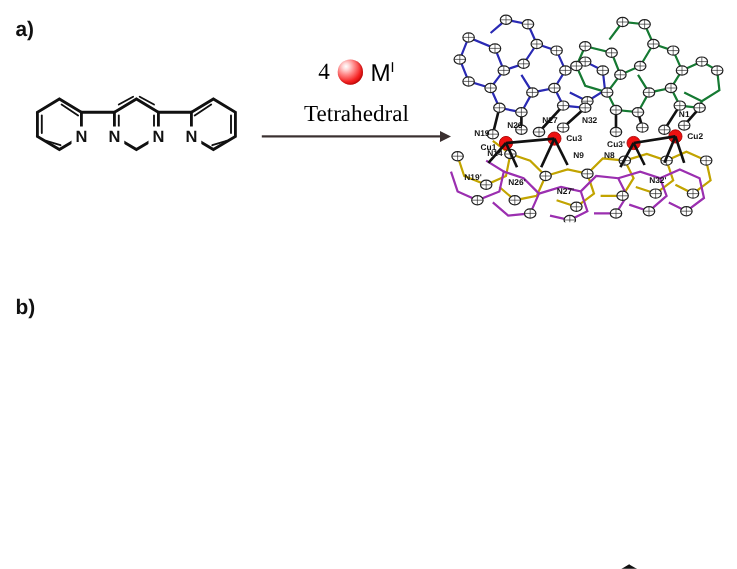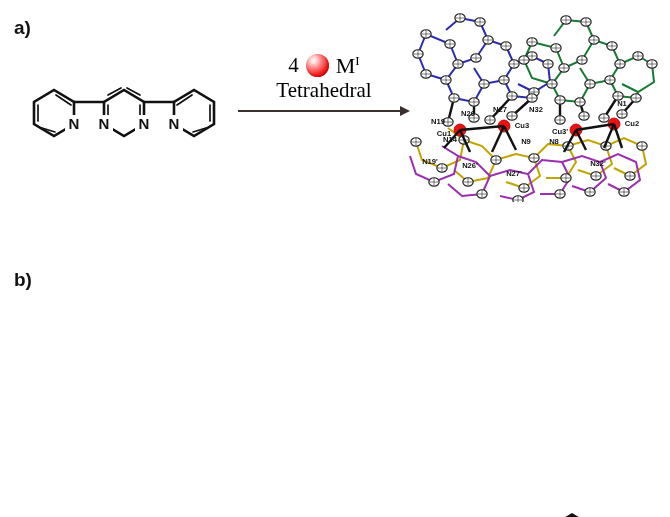--- a/index.html
+++ b/index.html
@@ -29,25 +29,25 @@
     font-family:"Liberation Serif",serif;font-size:21px;line-height:1;
     white-space:nowrap;
   }
   .rxn-stoich{font-family:"Liberation Serif",serif;font-size:21px;}
   .metal-sphere{
     width:23px;height:23px;border-radius:50%;display:inline-block;
     background:radial-gradient(circle at 33% 28%,
         #ffffff 0%, #ffd9d9 13%, #ff8a8a 33%, #f52222 62%, #dd0000 88%, #b00000 100%);
     box-shadow:inset -1px -1px 2px rgba(120,0,0,.45);
   }
-  .metal-label{font-family:Liberation Serif, serif;font-size:22px;}
+  .metal-label{font-family:Liberation Sans, sans-serif;font-size:22px;}
   .metal-label sup{font-size:13px;vertical-align:super;}
   .rxn-geom{
     font-family:"Liberation Serif",serif;font-size:21px;line-height:1.15;
-    margin-top:1px;white-space:nowrap;
+    margin-top:14px;white-space:nowrap;
   }
   .rxn-arrow{position:relative;height:12px;margin-top:3px;}
   .rxn-arrow .shaft{
     position:absolute;left:0;right:9px;top:5px;height:1.4px;background:#3a3030;
   }
   .rxn-arrow .head{
     position:absolute;right:0;top:1px;width:0;height:0;
     border-top:5px solid transparent;border-bottom:5px solid transparent;
     border-left:10px solid #3a3030;
   }

